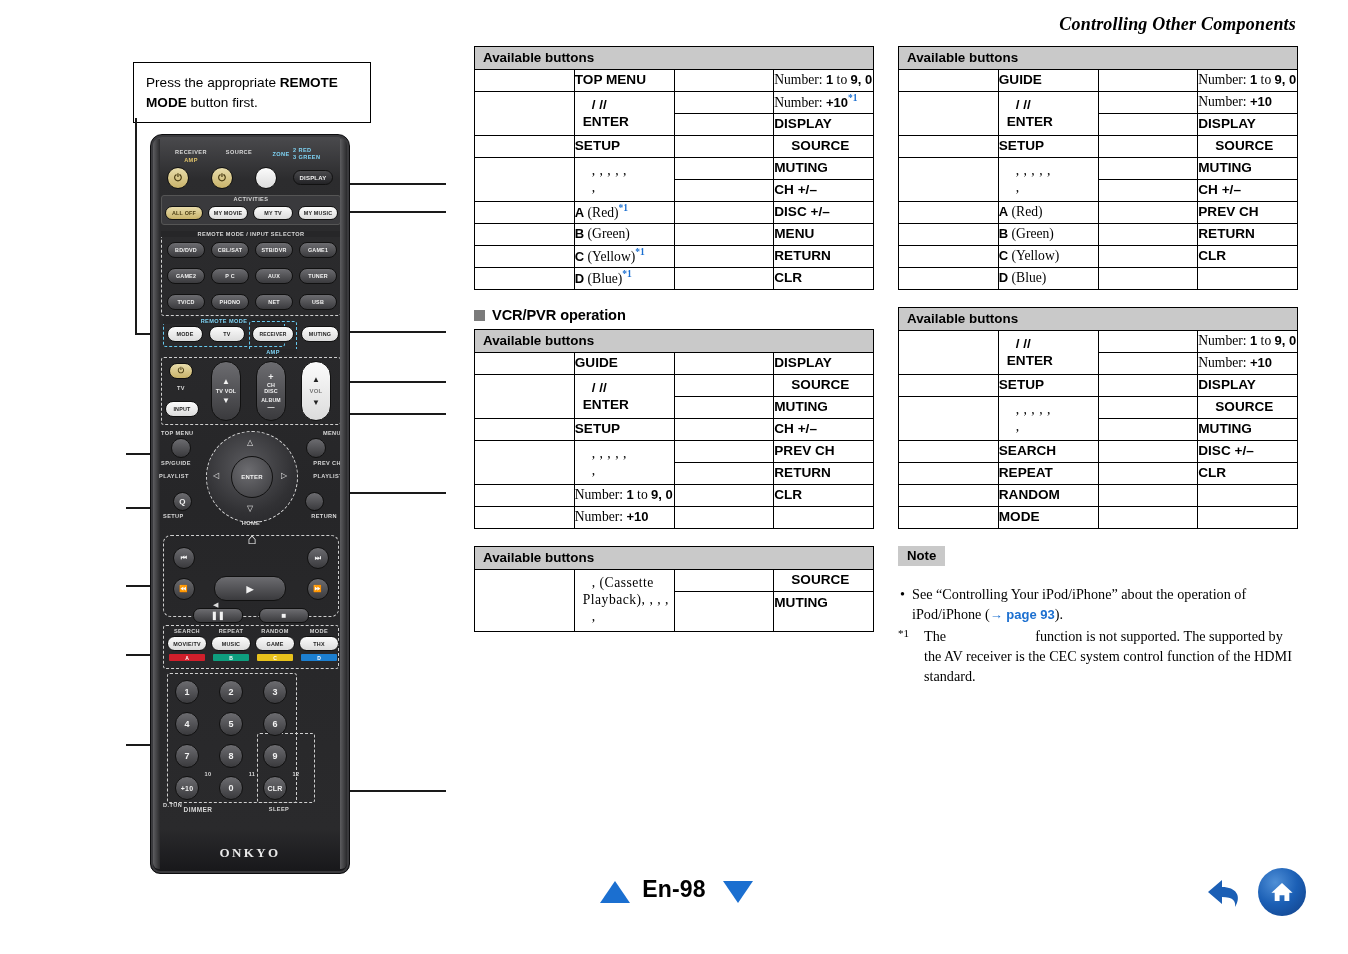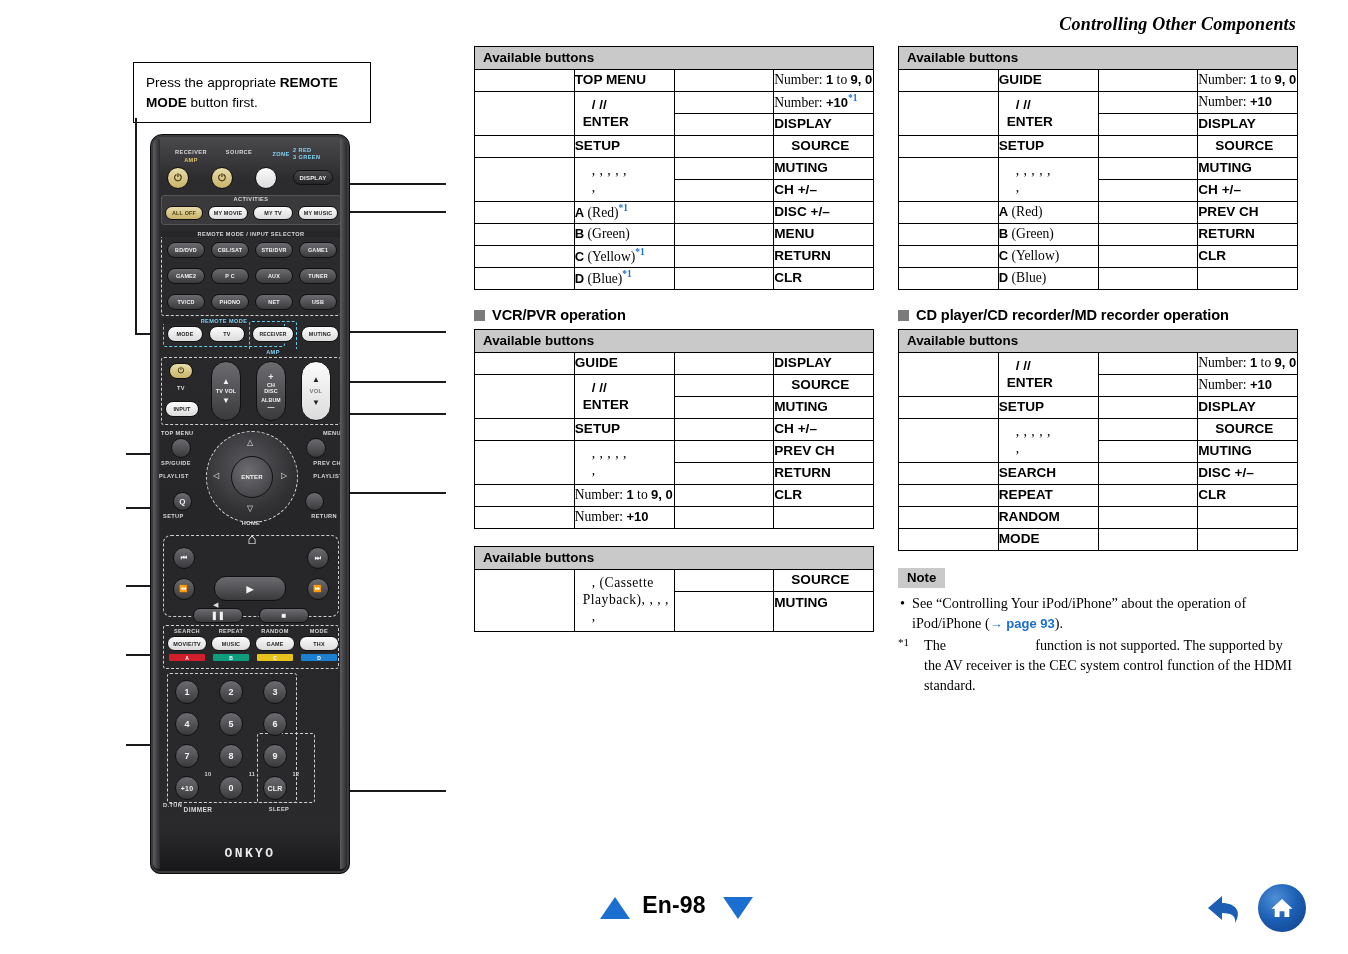--- a/index.html
+++ b/index.html
@@ -74,21 +74,21 @@
 
   .dashbox { position:absolute; border:1px dashed #cfcfcf; border-radius:3px; }
   .dashbox.cy { border-color:#66c9ee; }
 
   .colorbar { position:absolute; height:7px; border-radius:1px;
               font-size:5px; font-weight:bold; color:#fff;
               display:flex; align-items:center; justify-content:center; }
 
   .onkyo {
     position:absolute; left:0; right:0; bottom:12px; text-align:center;
-    color:#e9e9e9; font-family:Liberation Mono, monospace;
+    color:#e9e9e9; font-family:Liberation Serif, serif;
     font-weight:bold; font-size:13px; letter-spacing:2.4px;
   }
 
   
   .col { position:absolute; top:46px; width:400px; }
   .col-mid   { left:474px; }
   .col-right { left:898px; }
 
   .sec-title {
     font-size:14.6px; font-weight:bold; margin:0 0 6px 0;
@@ -106,32 +106,32 @@
   td.lbl { padding:2px 4px 3px 8px; font-size:13.6px; font-weight:bold; line-height:1.25; height:22px; }
   td.lbl.serif { font-family:"Liberation Serif", serif; font-weight:normal; font-size:13.6px; }
   td.lbl.serif b { font-family:"Liberation Sans", sans-serif; font-weight:bold; font-size:13px; }
   td.lbl.indent { padding-left:17px; }
   sup.fn { color:#1b6fd0; font-size:9.5px; font-weight:bold; vertical-align:super; }
   .cmm { letter-spacing:.5px; }
 
   
   .note-badge {
     display:inline-block; background:#c9c9c9; font-weight:bold;
-    font-size:13.2px; padding:2px 9px 3px 9px; margin-bottom:5px;
+    font-size:13.2px; padding:2px 9px 3px 9px; margin-bottom:18px;
   }
   ul.note { margin:0; padding:0; list-style:none;
             font-family:"Liberation Serif", serif; font-size:14.2px; line-height:1.42; }
   ul.note li { position:relative; padding-left:14px; margin-bottom:1px; }
   ul.note li.bul::before { content:"\2022"; position:absolute; left:2px; top:0; }
   ul.note li.fnote { padding-left:26px; }
   ul.note li.fnote .mk { position:absolute; left:0; top:0; font-size:11px; }
   .link { color:#1b6fd0; font-weight:bold; font-family:"Liberation Sans", sans-serif; font-size:13px; }
 
   
-  .footer { position:absolute; left:0; right:0; bottom:14px; height:56px;text-align:center; }
+  .footer { position:absolute; left:0; right:0; bottom:30px; height:56px;text-align:center; }
   .pgnum {
     position:absolute; left:50%; transform:translateX(-50%); top:8px;
     font-size:23px; font-weight:bold; letter-spacing:.2px;
   }
   .tri { position:absolute; top:13px; width:0; height:0; }
   .tri.up   { left:600px;  border-left:15px solid transparent; border-right:15px solid transparent; border-bottom:22px solid #1b6fd0; }
   .tri.down { left:723px;  border-left:15px solid transparent; border-right:15px solid transparent; border-top:22px solid #1b6fd0; }
 
   .nav-icons { position:absolute; right:42px; top:0; display:flex; align-items:center; gap:12px; }
   .home-circle {
@@ -534,24 +534,20 @@
     </tr>
     <tr>
       <td class="icn"></td>
       <td class="lbl serif"><b>D</b><span> (Blue)</span></td>
       <td class="icn"></td>
       <td class="lbl"></td>
     </tr>
   </tbody>
     </table>
 
-  <h2 class="sec-title">
-    <span class="sq"></span>
-    <span>CD player/CD recorder/MD recorder operation</span>
-  </h2>
   <table class="btns">
     <tbody>
         <tr>
           <th class="avail" colspan="4">Available buttons</th>
         </tr>
     <tr>
       <td class="icn" rowspan="2"></td>
       <td class="lbl indent" rowspan="2"><span>/  //</span><br><span style="margin-left:-9px;display:inline-block">ENTER</span></td>
       <td class="icn"></td>
       <td class="lbl serif"><span>Number: </span><b>1</b><span> to </span><b>9</b><b>, 0</b></td>

